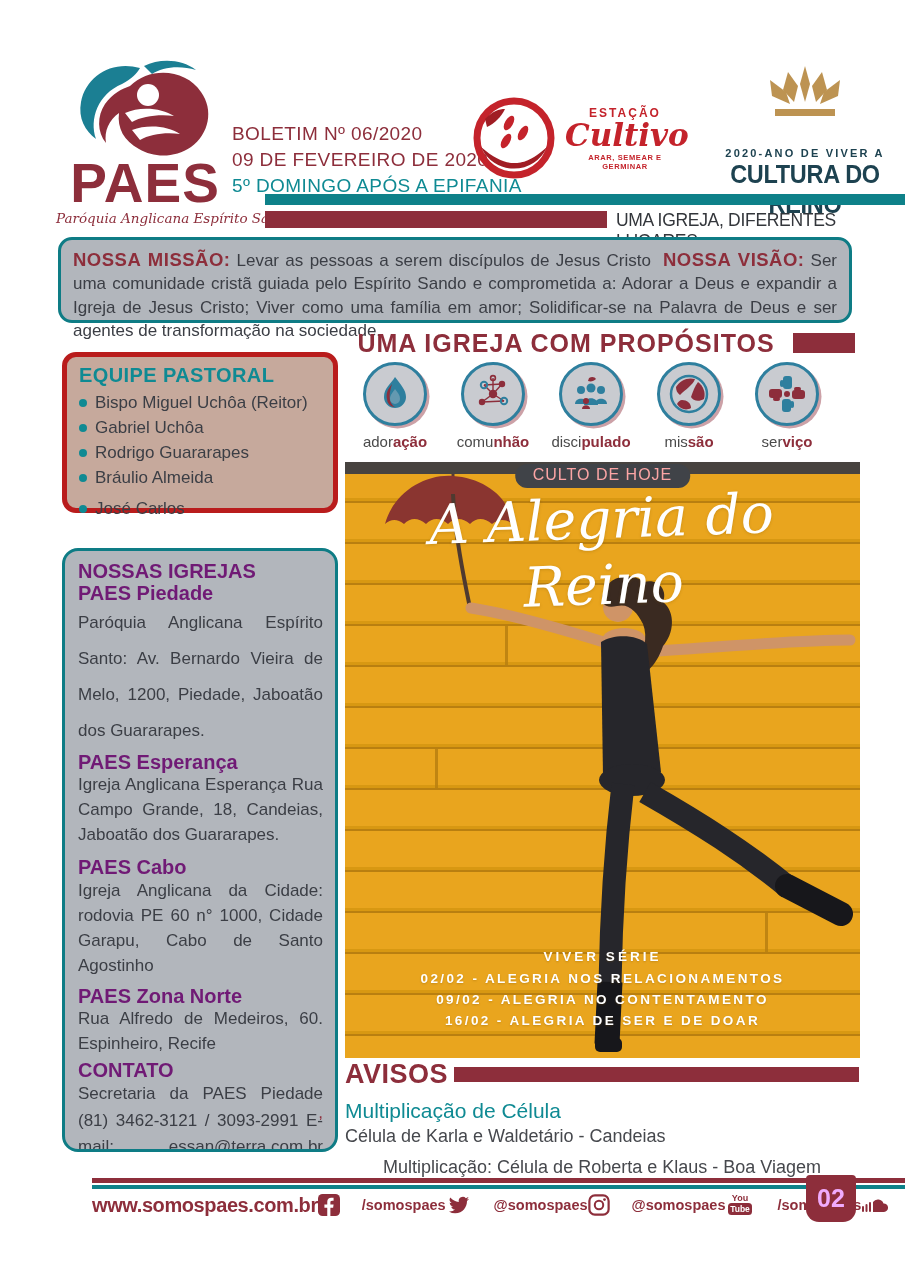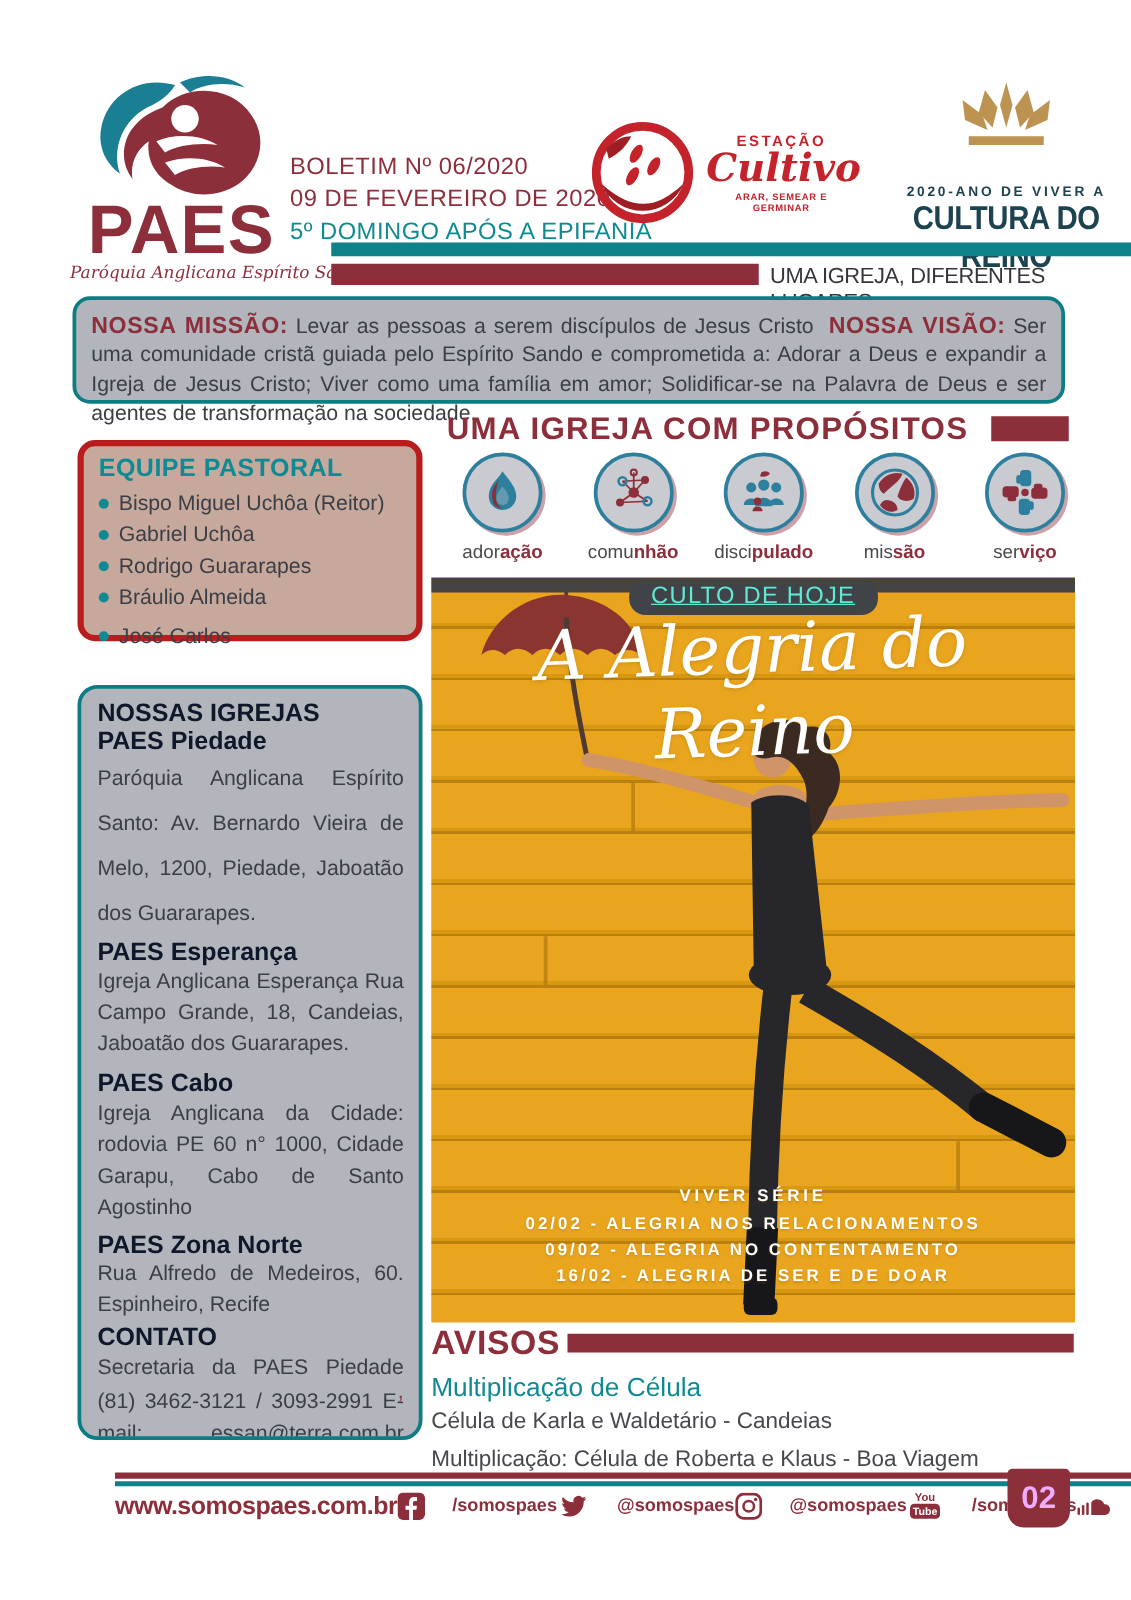--- a/index.html
+++ b/index.html
@@ -45,58 +45,58 @@
   .pastoral ul{list-style:none;margin:0;padding:0;}
   .pastoral li{font-size:17px;color:#3b3e45;line-height:25px;position:relative;padding-left:16px;}
   .pastoral li.gap{margin-top:6px;}
   .pastoral li::before{content:"";position:absolute;left:0;top:9px;width:8px;height:8px;border-radius:50%;background:#0f8a93;}
 
   
   .purposes-title-row{position:absolute;left:345px;top:329px;width:512px;height:30px;}
   .purposes-title{position:absolute;left:0;right:70px;text-align:center;font-size:25px;font-weight:900;
                   color:#8d2e3b;letter-spacing:1px;}
   .purposes-block{position:absolute;right:2px;top:4px;width:62px;height:20px;background:#8d2e3b;}
-  .purposes-row{position:absolute;left:353px;top:362px;width:516px;display:flex;justify-content:space-between;}
+  .purposes-row{position:absolute;left:333px;top:362px;width:516px;display:flex;justify-content:center;}
   .purpose{width:98px;text-align:center;}
   .purpose-circle{width:64px;height:64px;margin:0 auto;border-radius:50%;background:#c9cbd0;
                   border:3px solid #2e7f9e;box-shadow:2.5px 2.5px 0 rgba(141,46,59,.45);
                   display:flex;align-items:center;justify-content:center;box-sizing:border-box;}
   .purpose-label{margin-top:7px;font-size:15px;color:#4a4a4a;}
   .purpose-label b{color:#8d2e3b;}
 
   
   .photo{position:absolute;left:345px;top:462px;width:515px;height:596px;overflow:hidden;
          background:repeating-linear-gradient(180deg,#e9a51e 0 36px,#d89812 36px 39px,#b97f10 39px 41px);}
   .seam{position:absolute;width:3px;background:#b97f10;opacity:.85;}
   .photo-topstrip{position:absolute;left:0;top:0;right:0;height:12px;background:#474340;}
   .culto-badge{position:absolute;top:2px;left:50%;transform:translateX(-50%);background:#404348;
-               color:#5eead4;font-size:19px;letter-spacing:1px;padding:2px 18px 4px;border-radius:13px;white-space:nowrap;text-decoration:underline;}
+               color:#fca5a5;font-size:16px;letter-spacing:1px;padding:2px 18px 4px;border-radius:13px;white-space:nowrap;}
   .culto-title{position:absolute;top:24px;left:0;width:100%;text-align:center;color:#ffffff;
                font-family:"DejaVu Serif", serif;font-style:italic;font-size:55px;line-height:1.2;
                transform:rotate(-2deg);text-shadow:0 1px 3px rgba(120,80,0,.25);}
   .umbrella{position:absolute;left:28px;top:4px;}
   .woman{position:absolute;left:60px;top:90px;}
   .nova-serie{position:absolute;left:0;right:0;top:487px;text-align:center;color:#fff;
               text-shadow:0 1px 2px rgba(120,80,0,.3);}
   .ns-title{font-size:13.5px;font-weight:bold;letter-spacing:3px;margin-bottom:5px;}
   .ns-line{font-size:13.5px;font-weight:bold;letter-spacing:2.4px;line-height:1.55;}
 
   
   .avisos{position:absolute;left:345px;top:1059px;width:514px;}
   .avisos-row{display:flex;align-items:center;}
   .avisos-title{font-size:27px;font-weight:900;color:#8d2e3b;letter-spacing:.5px;margin-right:6px;}
   .avisos-bar{flex:1;height:15px;background:#8d2e3b;}
   .avisos-heading{font-size:21px;color:#0f8a93;margin-top:9px;}
   .avisos-line{font-size:18px;color:#46484d;margin-top:3px;}
-  .avisos-line.gap{margin-top:10px;}
+  .avisos-line.gap{margin-top:10px;text-align:center;}
 
   
   .churches{position:absolute;left:62px;top:548px;width:276px;height:604px;box-sizing:border-box;
             background:#b2b6bc;border:3px solid #0e7c85;border-radius:16px;padding:9px 12px 6px 13px;overflow:hidden;}
-  .church-h{font-size:20px;font-weight:bold;color:#0f172a;line-height:1.12;margin:0;}
+  .church-h{font-size:20px;font-weight:bold;color:#701a75;line-height:1.12;margin:0;}
   .church-p{font-size:17px;color:#3b3e45;margin:0;text-align:justify;}
   .lh-loose{line-height:2.12;}
   .lh-mid{line-height:1.47;}
   .mt2{margin-top:2px;} .mt6{margin-top:6px;} .mt8{margin-top:8px;}
   .contact-p{font-size:17px;color:#3b3e45;line-height:1.55;margin:0;text-align:justify;}
   .stray{position:absolute;right:12px;bottom:26px;color:#8d2e3b;font-size:17px;}
 
   
   .f-rule-maroon{position:absolute;left:92px;top:1178px;width:813px;height:5px;background:#8d2e3b;}
   .f-rule-teal{position:absolute;left:92px;top:1185px;width:813px;height:3.5px;background:#0e8189;}

